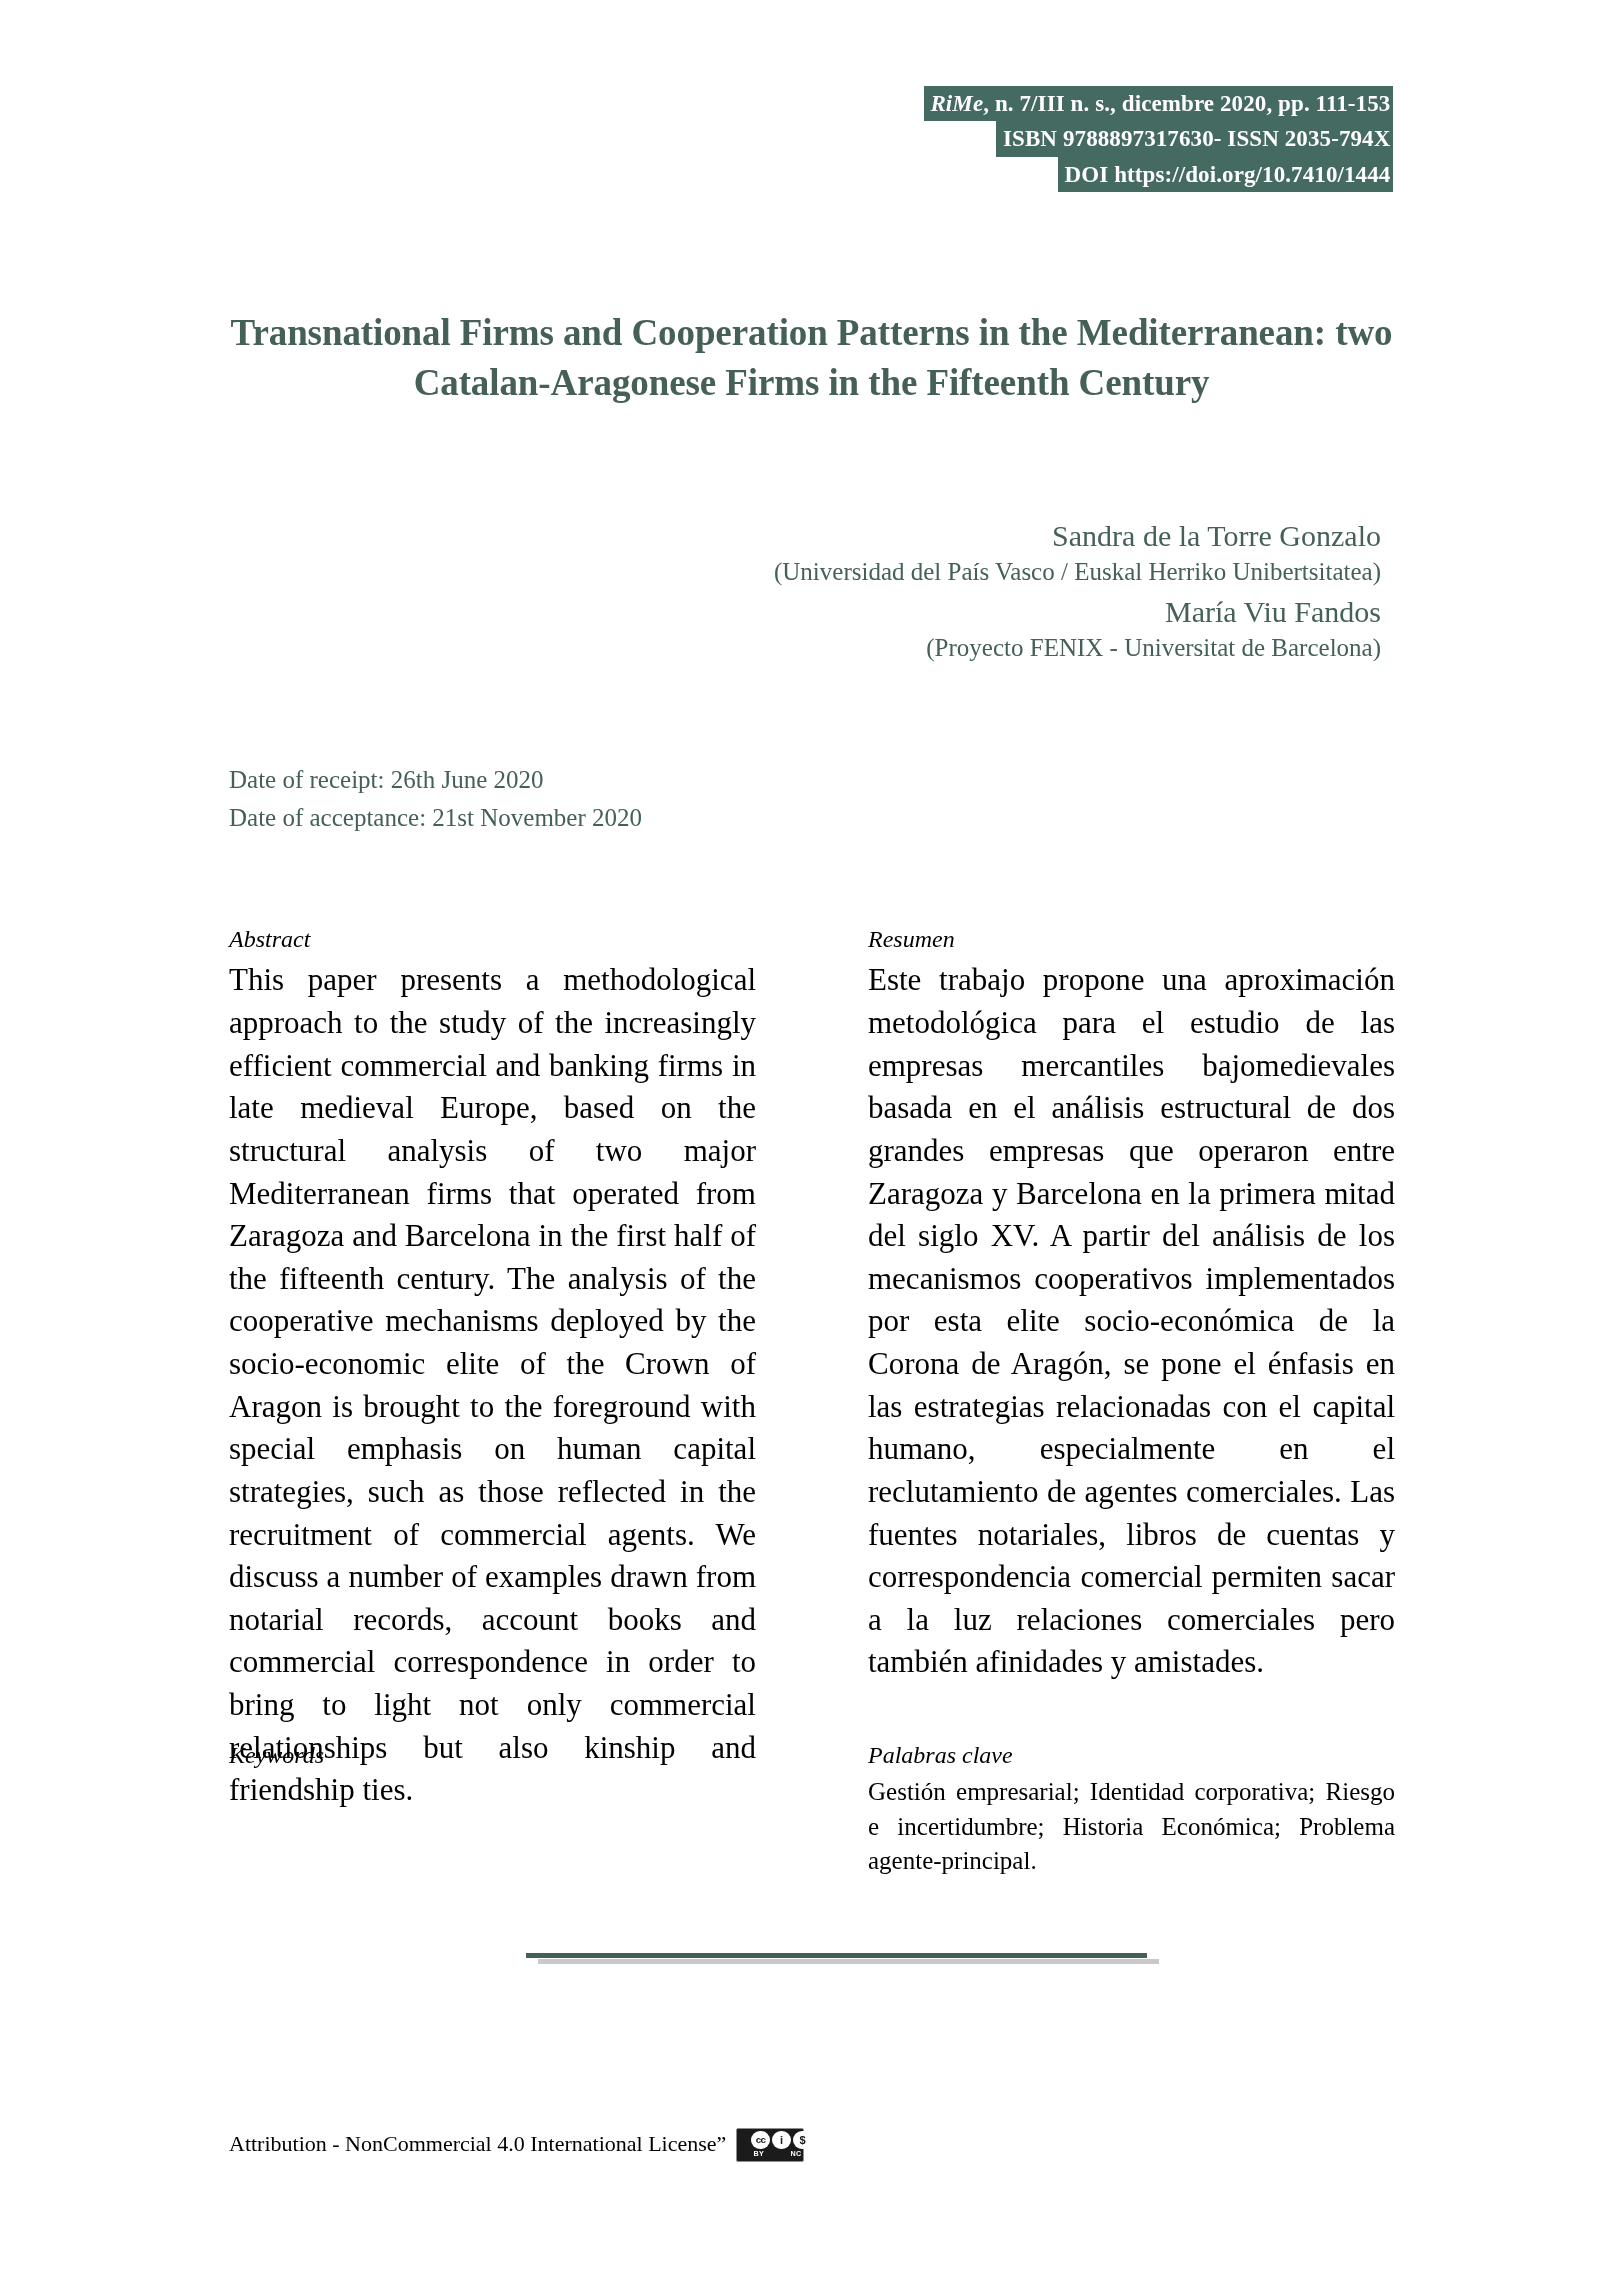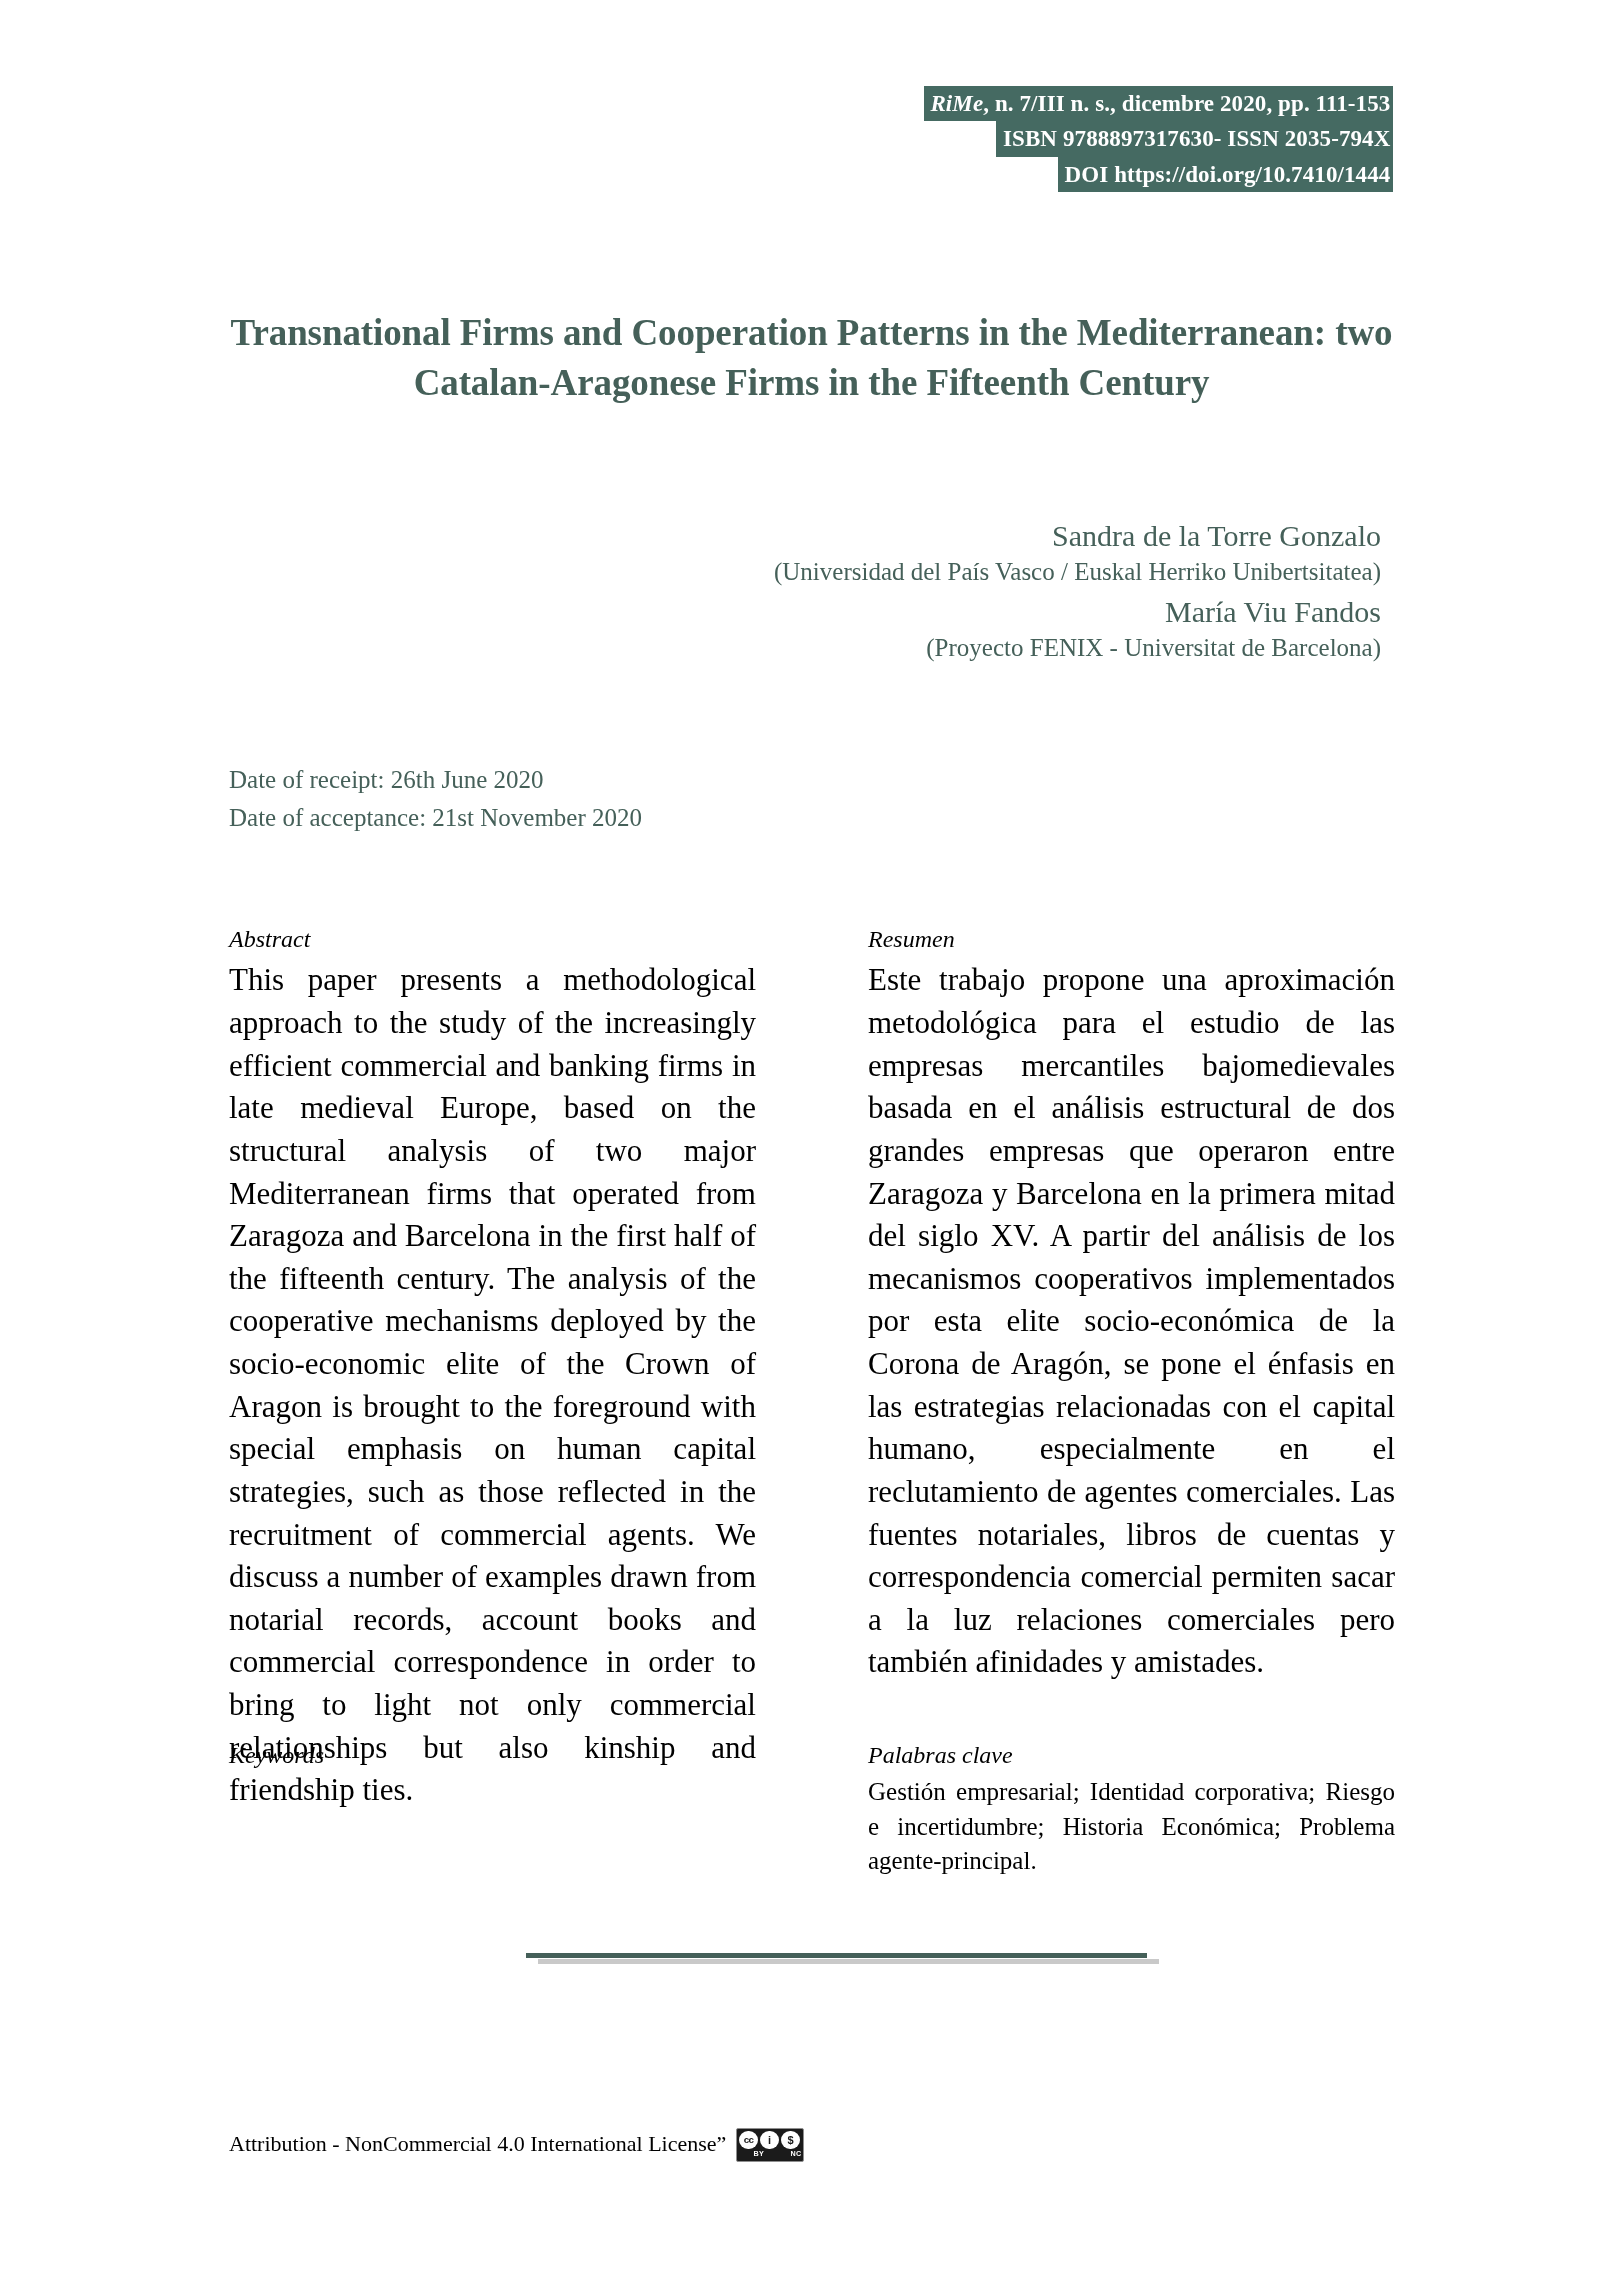--- a/index.html
+++ b/index.html
@@ -189,21 +189,21 @@
     width: 68px;
     height: 34px;
     background: #1b1b1b;
     border: 1.3px solid #8f8f8f;
     border-radius: 2px;
     position: relative;
     box-sizing: border-box;
   }
   .cc-badge .cc-row {
     position: absolute;
-    top: 2px; left: 0;
+    top: 2px; left: 12px;
     width: 100%;
     height: 19.6px;
     display: flex;
     justify-content: space-evenly;
     align-items: center;
   }
   .cc-badge .cc-circle {
     width: 18.3px;
     height: 18.3px;
     border-radius: 50%;

